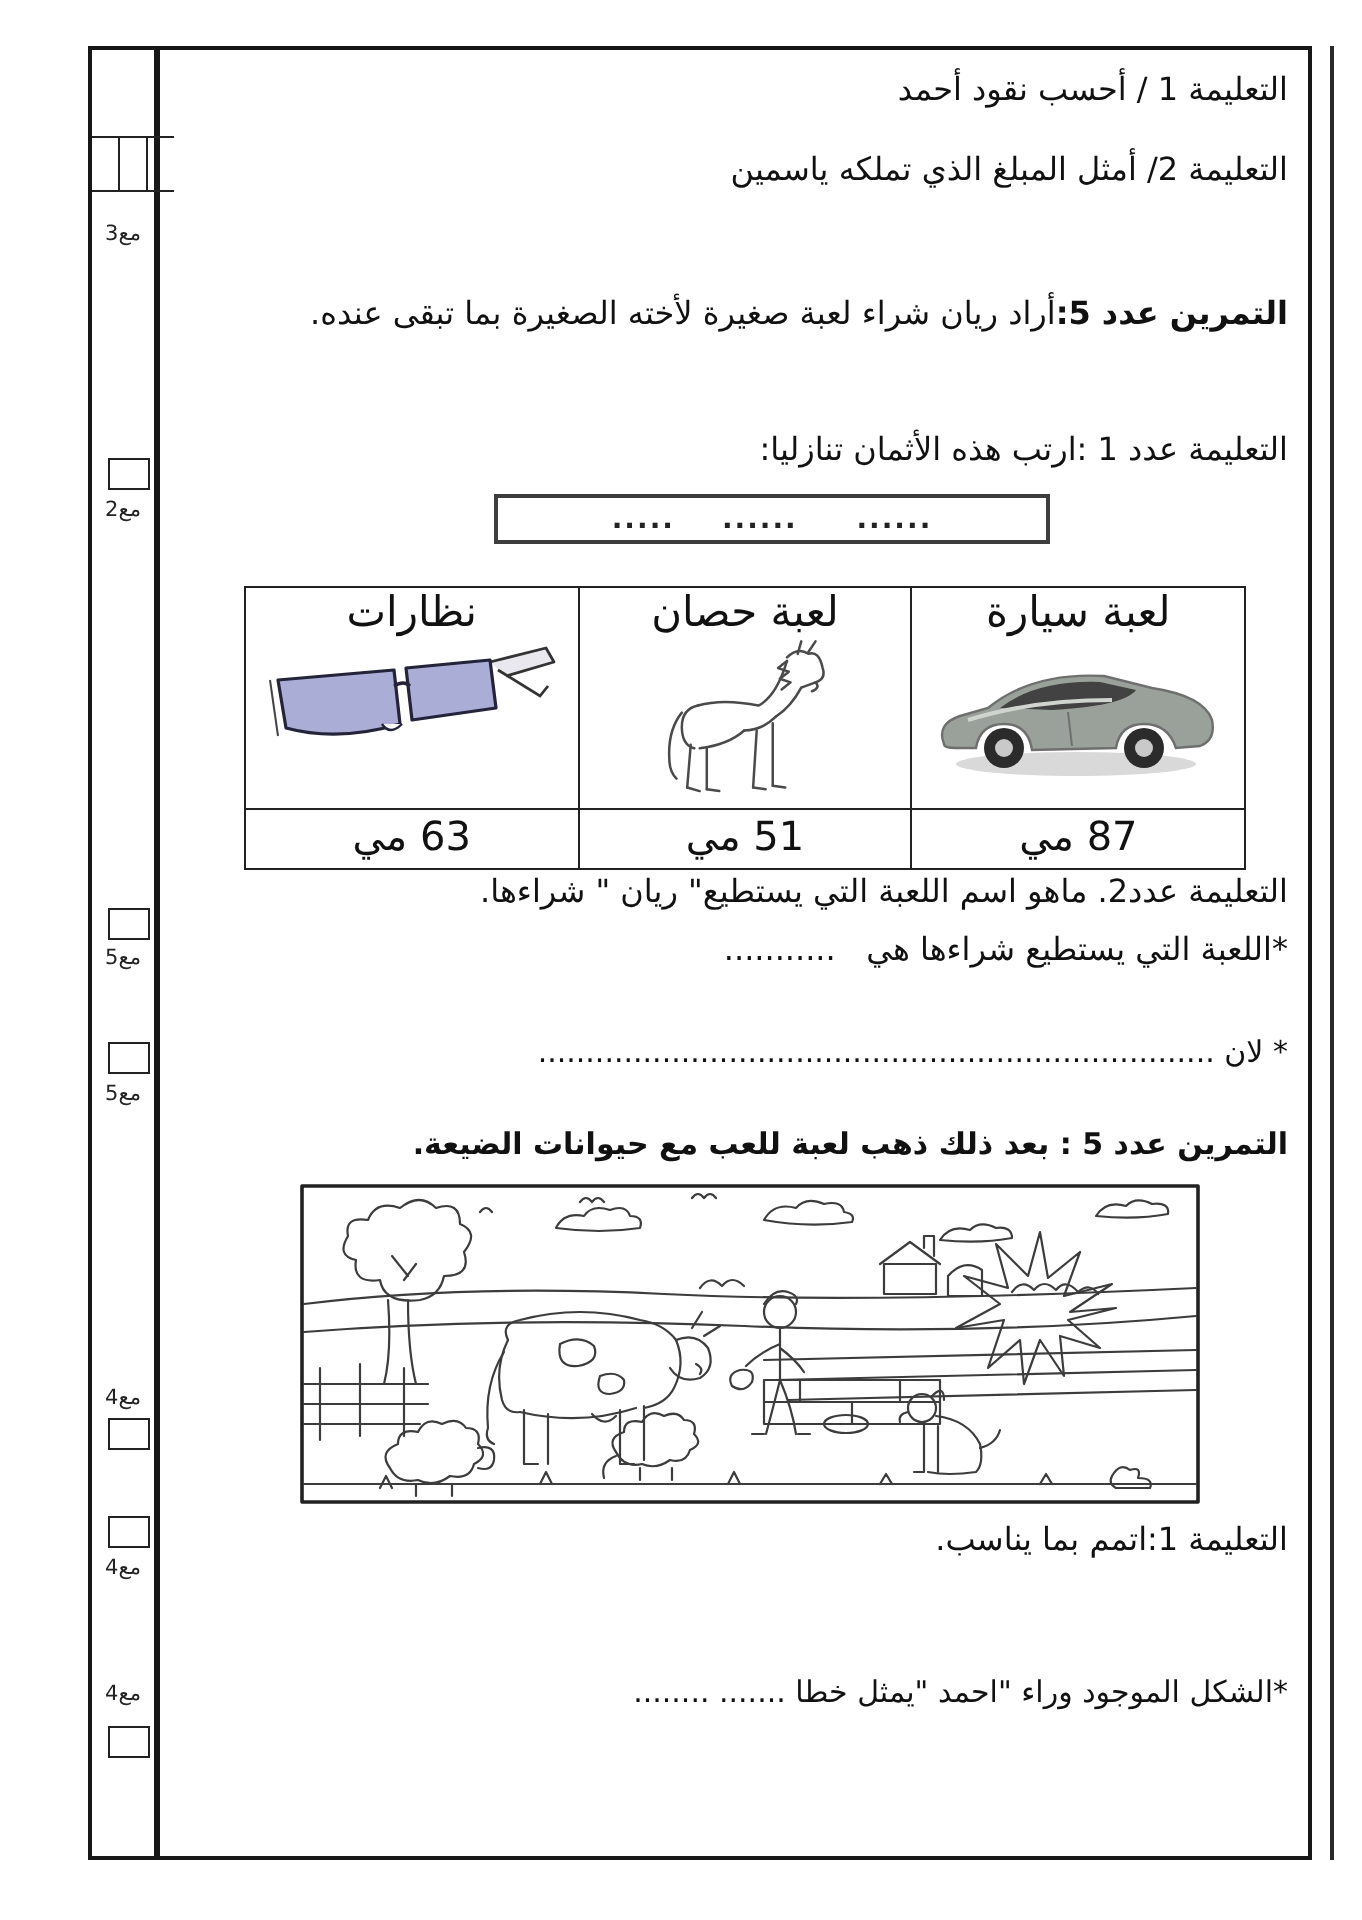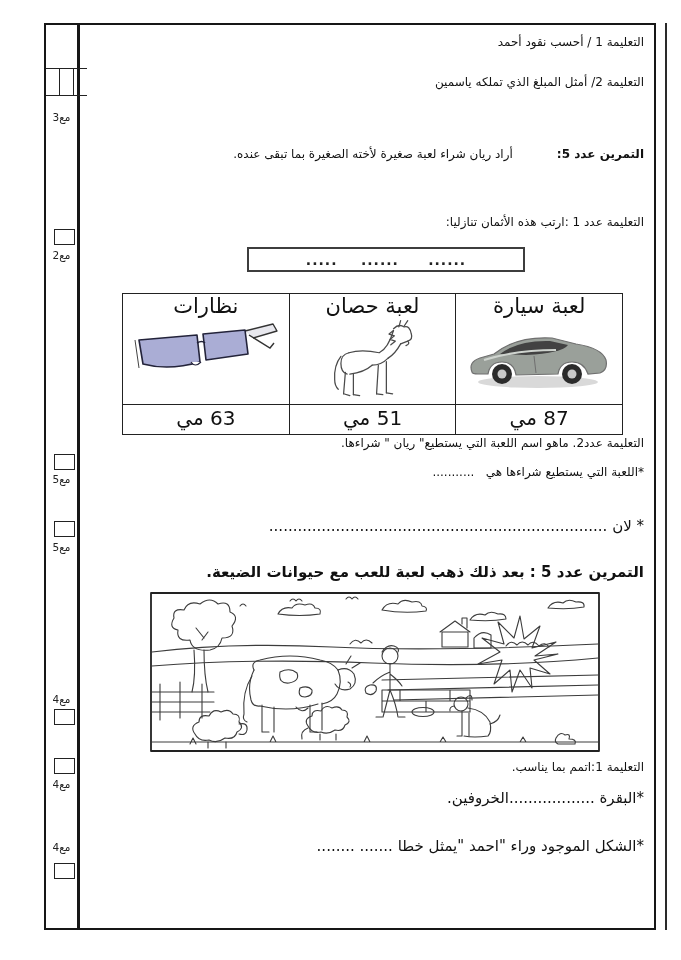--- a/index.html
+++ b/index.html
@@ -19,22 +19,22 @@
     border-left:none;border-right:3px solid #171717;box-sizing:border-box;
   }
   .score-cells{position:absolute;top:43px;left:0;width:41px;height:26px;display:flex;
     border-top:1.5px solid #222;border-bottom:1.5px solid #222;}
   .score-cells span{flex:1;border-right:1.5px solid #222;}
   .score-cells span:last-child{border-right:none;}
   .m-label{position:absolute;width:100%;text-align:center;font-size:10.5px;direction:rtl;color:#222;}
   .sq{position:absolute;left:8px;width:21px;height:16px;border:1.6px solid #222;box-sizing:border-box;background:#fff;}
   
   .content{position:absolute;left:47px;top:0;right:0;bottom:0;direction:rtl;}
-  .line{position:absolute;right:10px;white-space:nowrap;font-size:12px;}
-  .bold{font-weight:bold;margin-left:44px;}
+  .line{position:absolute;right:10px;white-space:nowrap;font-size:16px;}
+  .bold{font-weight:bold;}
   .ansbox{
     position:absolute;top:222px;right:129px;width:278px;height:25px;
     border:2px solid #3d3d3d;box-sizing:border-box;background:#fff;
     display:flex;align-items:center;justify-content:center;
     font-size:14px;font-weight:bold;letter-spacing:1px;color:#222;
   }
   table.toys{
     position:absolute;top:268px;right:31px;width:501px;
     border-collapse:collapse;direction:rtl;table-layout:fixed;
   }
@@ -205,19 +205,18 @@
         <path d="M158 134 q-5 -7 4 -10 q0 -7 9 -5 q4 -7 11 -3 q7 -3 10 2 q7 0 5 7 q5 5 -2 8 q-2 7 -10 5 q-7 5 -14 2 q-9 2 -13 -6 z"></path>
         <path d="M158 136 q-8 3 -6 11 M170 142 v6 M186 142 v6"></path>
 
         <path d="M406 146 q4 -7 9 -3 q6 -2 4 4 q8 0 6 5 l-17 0 q-4 -2 -2 -6 z"></path>
 
         <path d="M40 152 l3 -6 l3 6 M120 150 l3 -6 l3 6 M214 150 l3 -6 l3 6 M290 150 l3 -5 l3 5 M370 150 l3 -5 l3 5 M2 150 h446"></path>
       </svg>
     </div>
 
     <div class="line" style="top:735px">التعليمة 1:اتمم بما يناسب.</div>
-    <div class="line small" style="top:764px">*البقرة ..................الخروفين.</div>
     <div class="line small" style="top:812px">*الشكل الموجود وراء "احمد "يمثل خطا .......&nbsp;........</div>
 
   </div>
 </div>
 
 <div class="outer-right-line"></div>
 
 </body></html>

